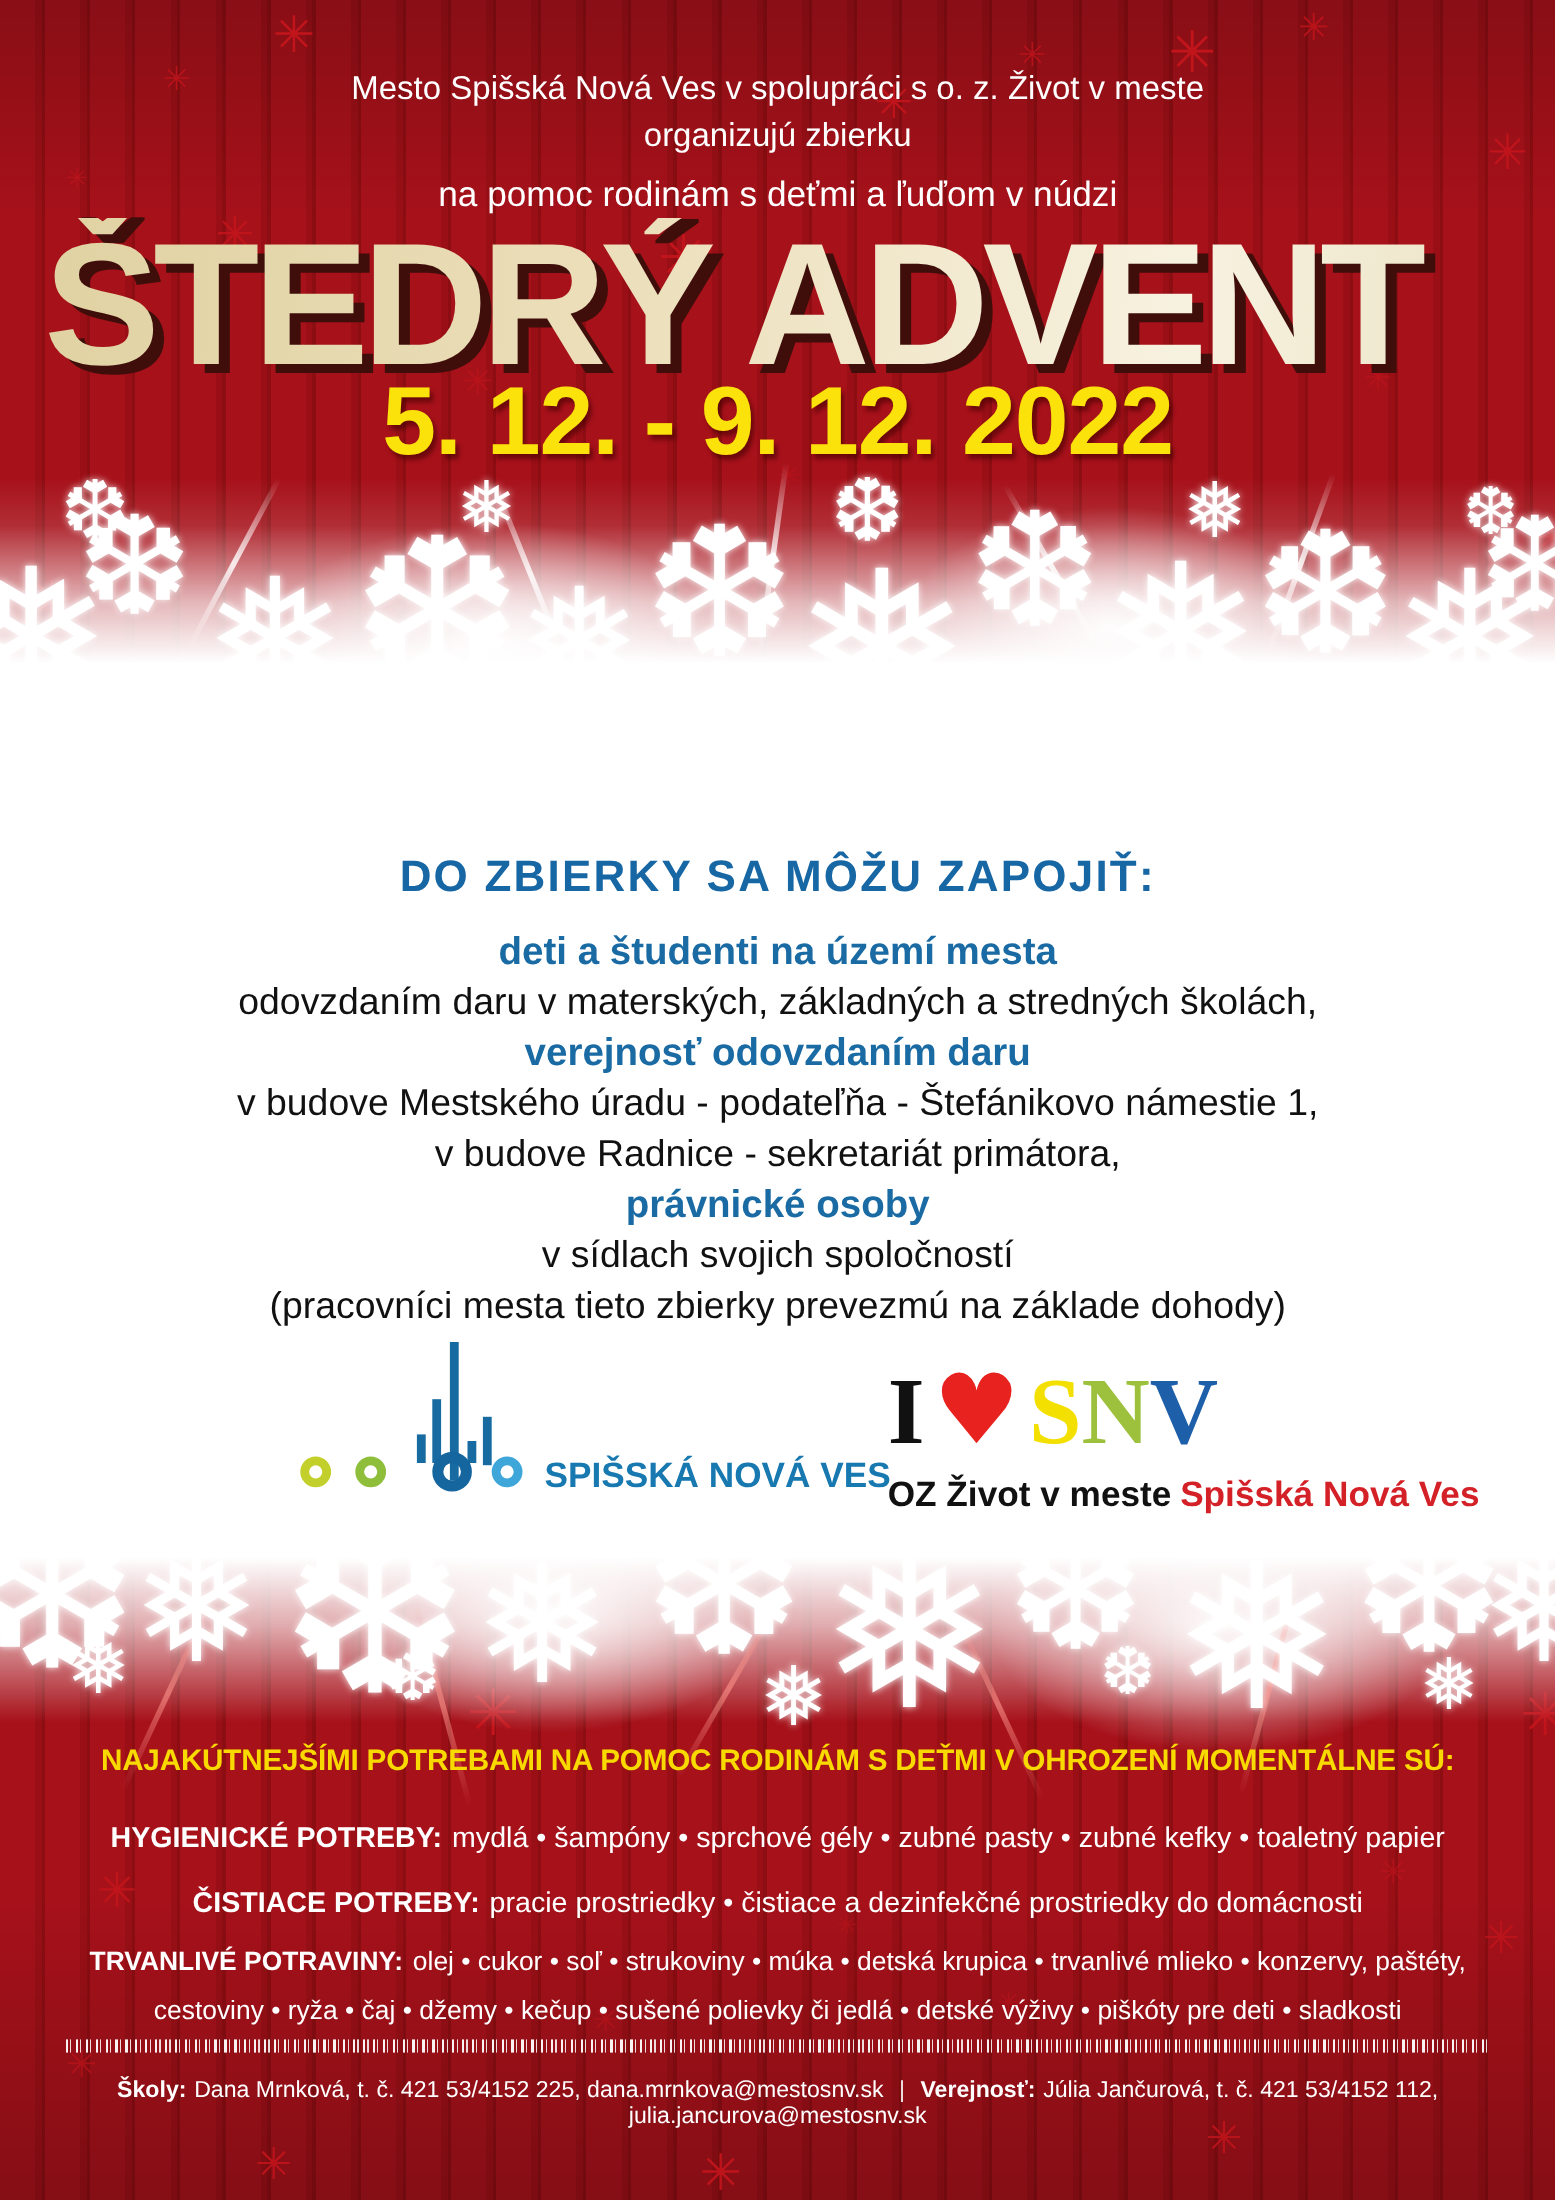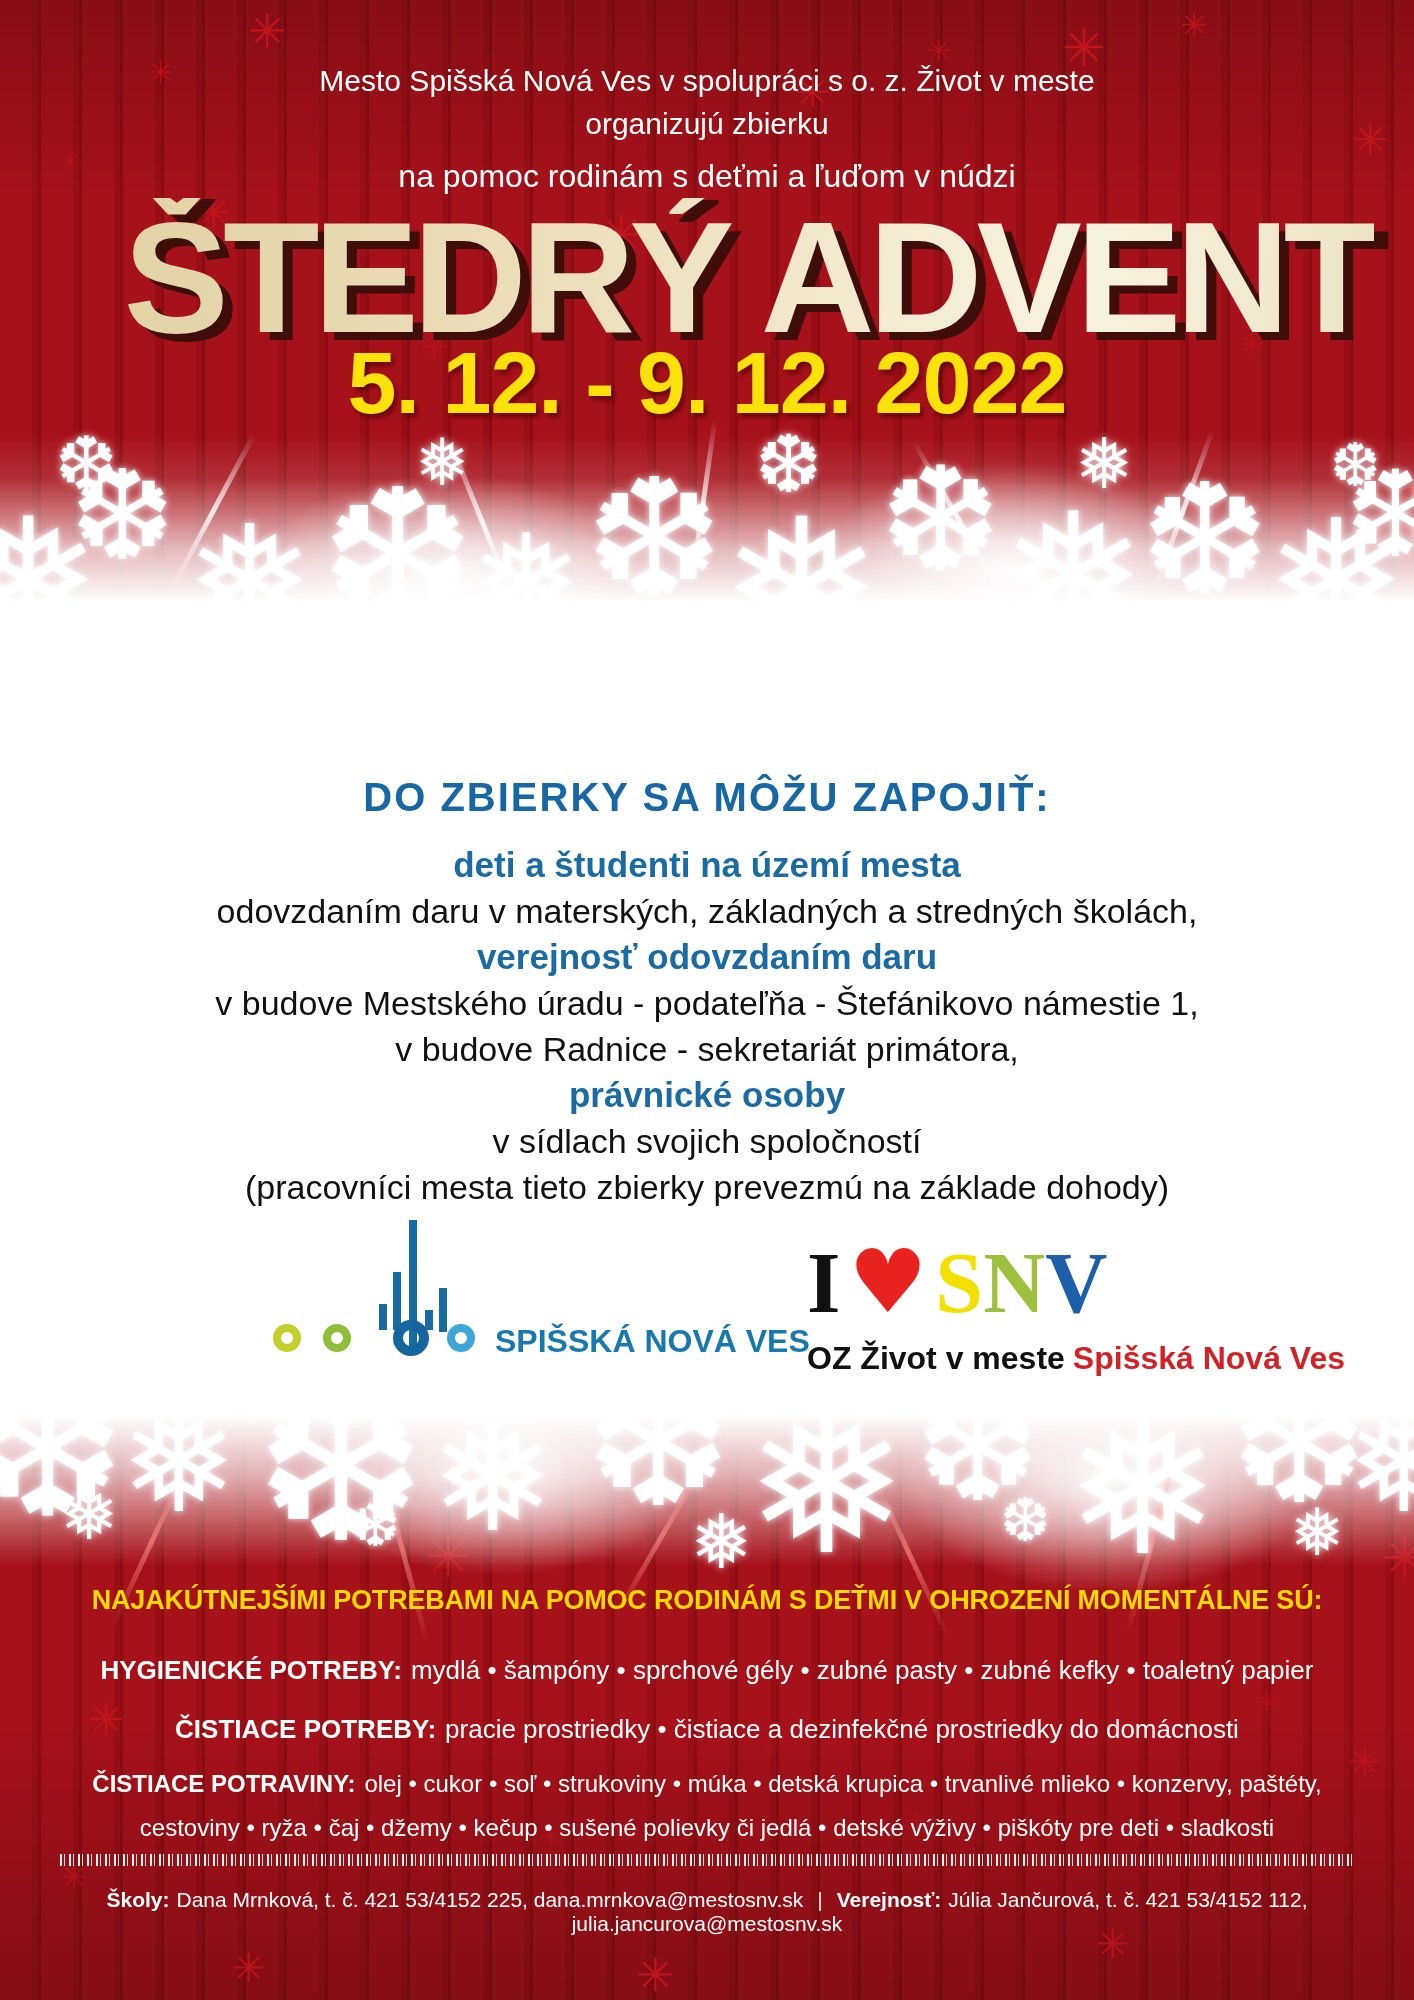--- a/index.html
+++ b/index.html
@@ -18,21 +18,21 @@
     position:absolute;color:#c5151c;font-family:"DejaVu Sans",sans-serif;
     line-height:1;z-index:1;user-select:none;
   }
   
   .abs-line{position:absolute;left:40px;right:40px;text-align:center;z-index:3;}
   #intro{top:64px;color:#fff;}
   #intro .i1{font-size:30px;margin-bottom:9px;}
   #intro .i2{font-size:30px;margin-bottom:17px;}
   #intro .i3{font-size:32px;font-weight:normal;}
   #title{top:198px;height:170px;font-weight:bold;font-size:158px;letter-spacing:-6px;line-height:1;white-space:nowrap;}
-  #title .layer{position:absolute;left:0;right:0;text-align:right;}
+  #title .layer{position:absolute;left:0;right:0;text-align:left;}
   #title .shadow{color:#3f0e0b;transform:translate(10px,8px);}
   #title .front{
     background:linear-gradient(93deg,#e0d2a2 0%,#ecdfbb 40%,#f7f2e0 78%,#ece4c6 100%);
     -webkit-background-clip:text;background-clip:text;color:transparent;
   }
   #date{top:332px;color:#fbe20b;font-weight:bold;font-size:88px;letter-spacing:-1px;
     text-shadow:3px 4px 4px rgba(60,0,0,.55);}
   
   .band{position:absolute;left:0;width:1414px;z-index:2;}
   #band1{top:435px;height:195px;
@@ -249,21 +249,21 @@
 
   <div id="needs-heading" class="abs-line">NAJAKÚTNEJŠÍMI POTREBAMI NA POMOC RODINÁM S DEŤMI V OHROZENÍ MOMENTÁLNE SÚ:</div>
 
   <div id="need-1" class="need-row">
     <span class="need-label">HYGIENICKÉ POTREBY:</span><span>mydlá • šampóny • sprchové gély • zubné pasty • zubné kefky • toaletný papier</span>
   </div>
   <div id="need-2" class="need-row">
     <span class="need-label">ČISTIACE POTREBY:</span><span>pracie prostriedky • čistiace a dezinfekčné prostriedky do domácnosti</span>
   </div>
   <div id="need-3" class="need-row">
-    <span class="need-label">ČISTIACE POTRAVINY:</span><span>olej • cukor • soľ • strukoviny • múka • detská krupica • trvanlivé mlieko • konzervy, paštéty, cestoviny • ryža • čaj • džemy • kečup • sušené polievky či jedlá • detské výživy • piškóty pre deti • sladkosti</span>
+    <span class="need-label">TRVANLIVÉ POTRAVINY:</span><span>olej • cukor • soľ • strukoviny • múka • detská krupica • trvanlivé mlieko • konzervy, paštéty, cestoviny • ryža • čaj • džemy • kečup • sušené polievky či jedlá • detské výživy • piškóty pre deti • sladkosti</span>
   </div>
 
   <div id="barcode"></div>
 
   <div id="footer" class="abs-line">
     <span class="fl">Školy:</span><span>Dana Mrnková, t. č. 421 53/4152 225, dana.mrnkova@mestosnv.sk</span><span class="div">|</span><span class="fl">Verejnosť:</span><span>Júlia Jančurová, t. č. 421 53/4152 112, julia.jancurova@mestosnv.sk</span>
   </div>
 
 </div>
 

